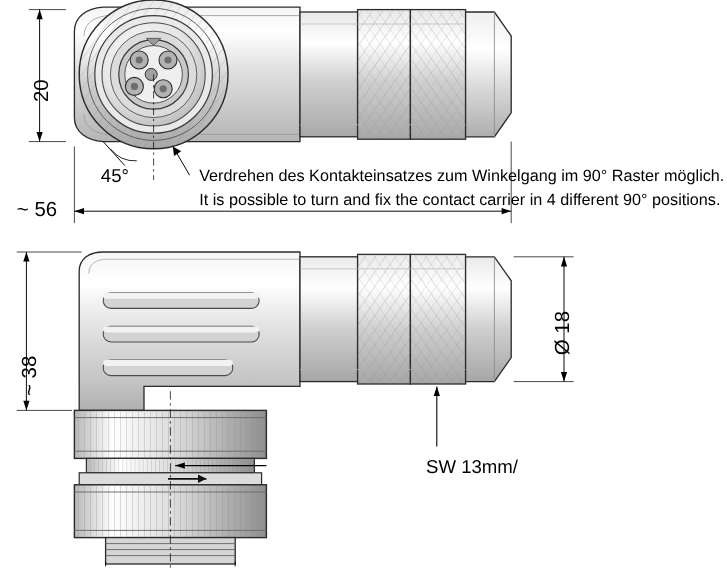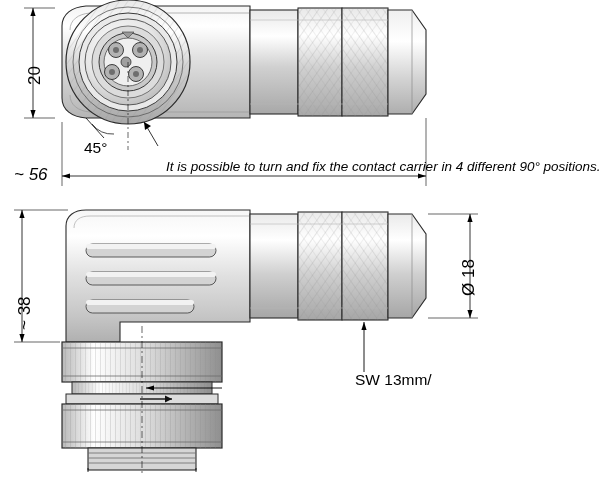--- a/index.html
+++ b/index.html
@@ -22,21 +22,21 @@
   .txt {
     position: absolute;
     font-family: "Liberation Sans", sans-serif;
     color: #000000;
     white-space: pre;
     line-height: 1.25;
   }
   .t20 { font-size: 17px; }
   .t16 { font-size: 15.5px; }
   .t14 { font-size: 13.5px; }
-  .ital { font-style: italic; }
+  .ital { }
   .rot90 {
     transform-origin: 0 0;
     transform: rotate(-90deg);
   }
 </style>
 </head>
 <body>
 
 <div id="page">
 
@@ -289,25 +289,26 @@
       <path d="M364 126 l-2.6 8 l5.2 0 z" fill="#000" stroke="none"></path>
     </g>
 
     <line x1="142" y1="130" x2="142" y2="278" stroke="#000" stroke-width="0.6" stroke-dasharray="7 3 2 3"></line>
   </svg>
 
   <div class="txt t20 rot90" style="left:24px; top:85px;">20</div>
 
   <div class="txt t16" style="left:84px; top:138px;">45°</div>
 
+  <div class="txt t14" style="left:166px; top:139px;">Verdrehen des Kontakteinsatzes zum Winkelgang im 90° Raster möglich.</div>
   <div class="txt t14 ital" style="left:166px; top:159px;">It is possible to turn and fix the contact carrier in 4 different 90° positions.</div>
 
-  <div class="txt t20" style="left:14px; top:164px;font-style:italic;">~ 56</div>
+  <div class="txt t20" style="left:14px; top:164px;">~ 56</div>
 
   <div class="txt t20 rot90" style="left:14px; top:330px;">~ 38</div>
 
   <div class="txt t20 rot90" style="left:458px; top:296px;">Ø 18</div>
 
 
-  <div class="txt t16" style="left:355px; top:370px;">SW 13mm/</div>
+  <div class="txt t16" style="left:355px; top:380px;">SW 13mm/</div>
 
 
 </div>
 
 </body></html>

